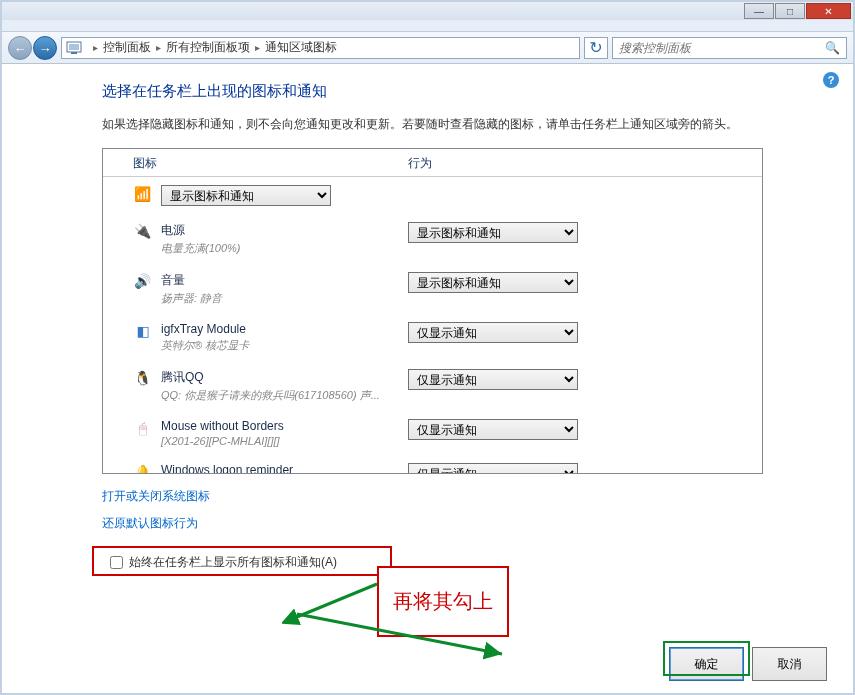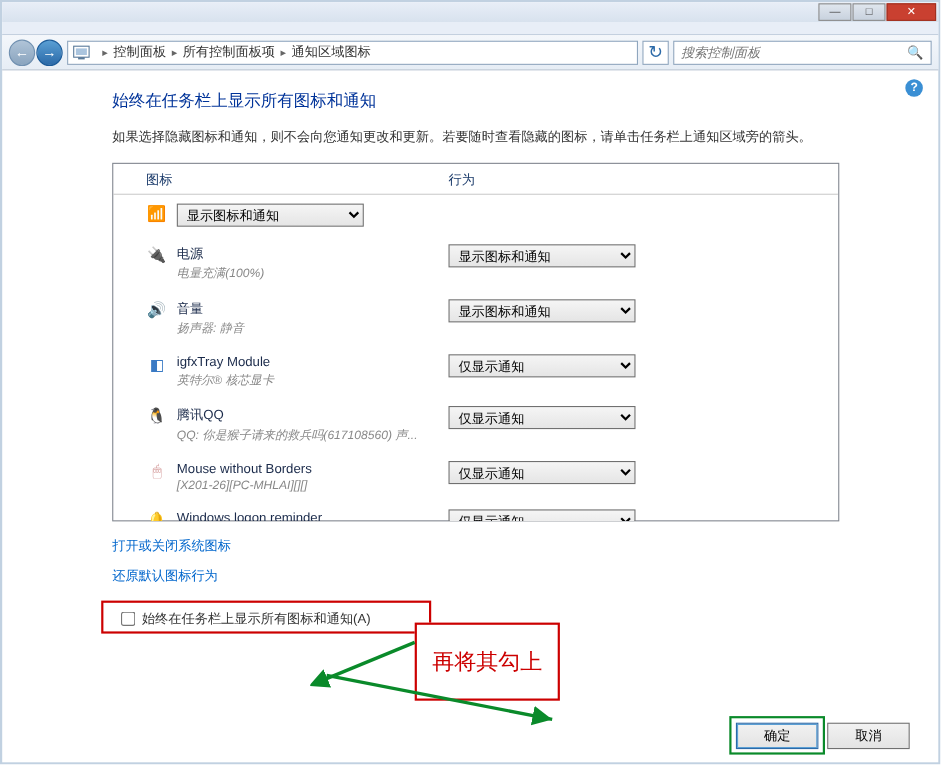--- a/index.html
+++ b/index.html
@@ -49,21 +49,21 @@
     .link { font-size: 12px; color: #0066cc; cursor: pointer; display: inline-block; font-family: Liberation Mono, monospace; }
     .link1 { margin-top: 14px; }
     .link2 { margin-top: 10px; }
     
     .checkbox-row { margin-top: 16px; padding: 6px 8px; display: flex; align-items: center; gap: 6px; }
     .checkbox-row input { width: 13px; height: 13px; }
     .checkbox-label { font-size: 12px; color: #333; }
     .red-box { border: 2px solid #cc0000; position: absolute; }
     
     .button-row { position: absolute; bottom: 12px; right: 26px; display: flex; gap: 8px; }
-    .btn { width: 75px; height: 24px; font-size: 12px; border: 1px solid #707070; background: linear-gradient(to bottom, #f2f2f2, #e3e3e3); cursor: pointer; }
+    .btn { width: 75px; height: 34px; font-size: 12px; border: 1px solid #707070; background: linear-gradient(to bottom, #f2f2f2, #e3e3e3); cursor: pointer; }
     .btn.primary { border: 1px solid #2c6aa8; box-shadow: 0 0 0 1px #5a9fd4 inset; }
     
     .anno-box { position: absolute; border: 2px solid #cc0000; padding: 20px 14px; background: #fff; font-size: 20px; color: #cc0000; }
     .arrow-svg { position: absolute; pointer-events: none; }
     
     ::-webkit-scrollbar { width: 17px; }
     ::-webkit-scrollbar-track { background: #f0f0f0; border-left: 1px solid #ccc; }
     ::-webkit-scrollbar-thumb { background: linear-gradient(to right, #d4e4f4, #b4d4ec); border: 1px solid #8ab4d8; border-radius: 2px; }
     ::-webkit-scrollbar-button { height: 17px; background: #e8e8e8; border: 1px solid #ccc; }
   </style>
@@ -104,21 +104,21 @@
     <div class="refresh-btn">↻</div>
     <div class="search-box">
       <input type="text" placeholder="搜索控制面板" style="">
       <span class="search-icon">🔍</span>
     </div>
   </div>
 
   <div class="content">
     <div class="help-icon">?</div>
     
-    <div class="page-title">始终在任务栏上显示所有图标和通知</div>
+    <div class="page-title">选择在任务栏上出现的图标和通知</div>
     <div class="page-desc">如果选择隐藏图标和通知，则不会向您通知更改和更新。若要随时查看隐藏的图标，请单击任务栏上通知区域旁的箭头。</div>
     
     <div class="icon-panel">
       <div class="panel-inner">
         <div class="panel-header">
           <div class="ph-icon">图标</div>
           <div class="ph-action">行为</div>
         </div>
         <div id="rows">
             <div class="icon-row">

